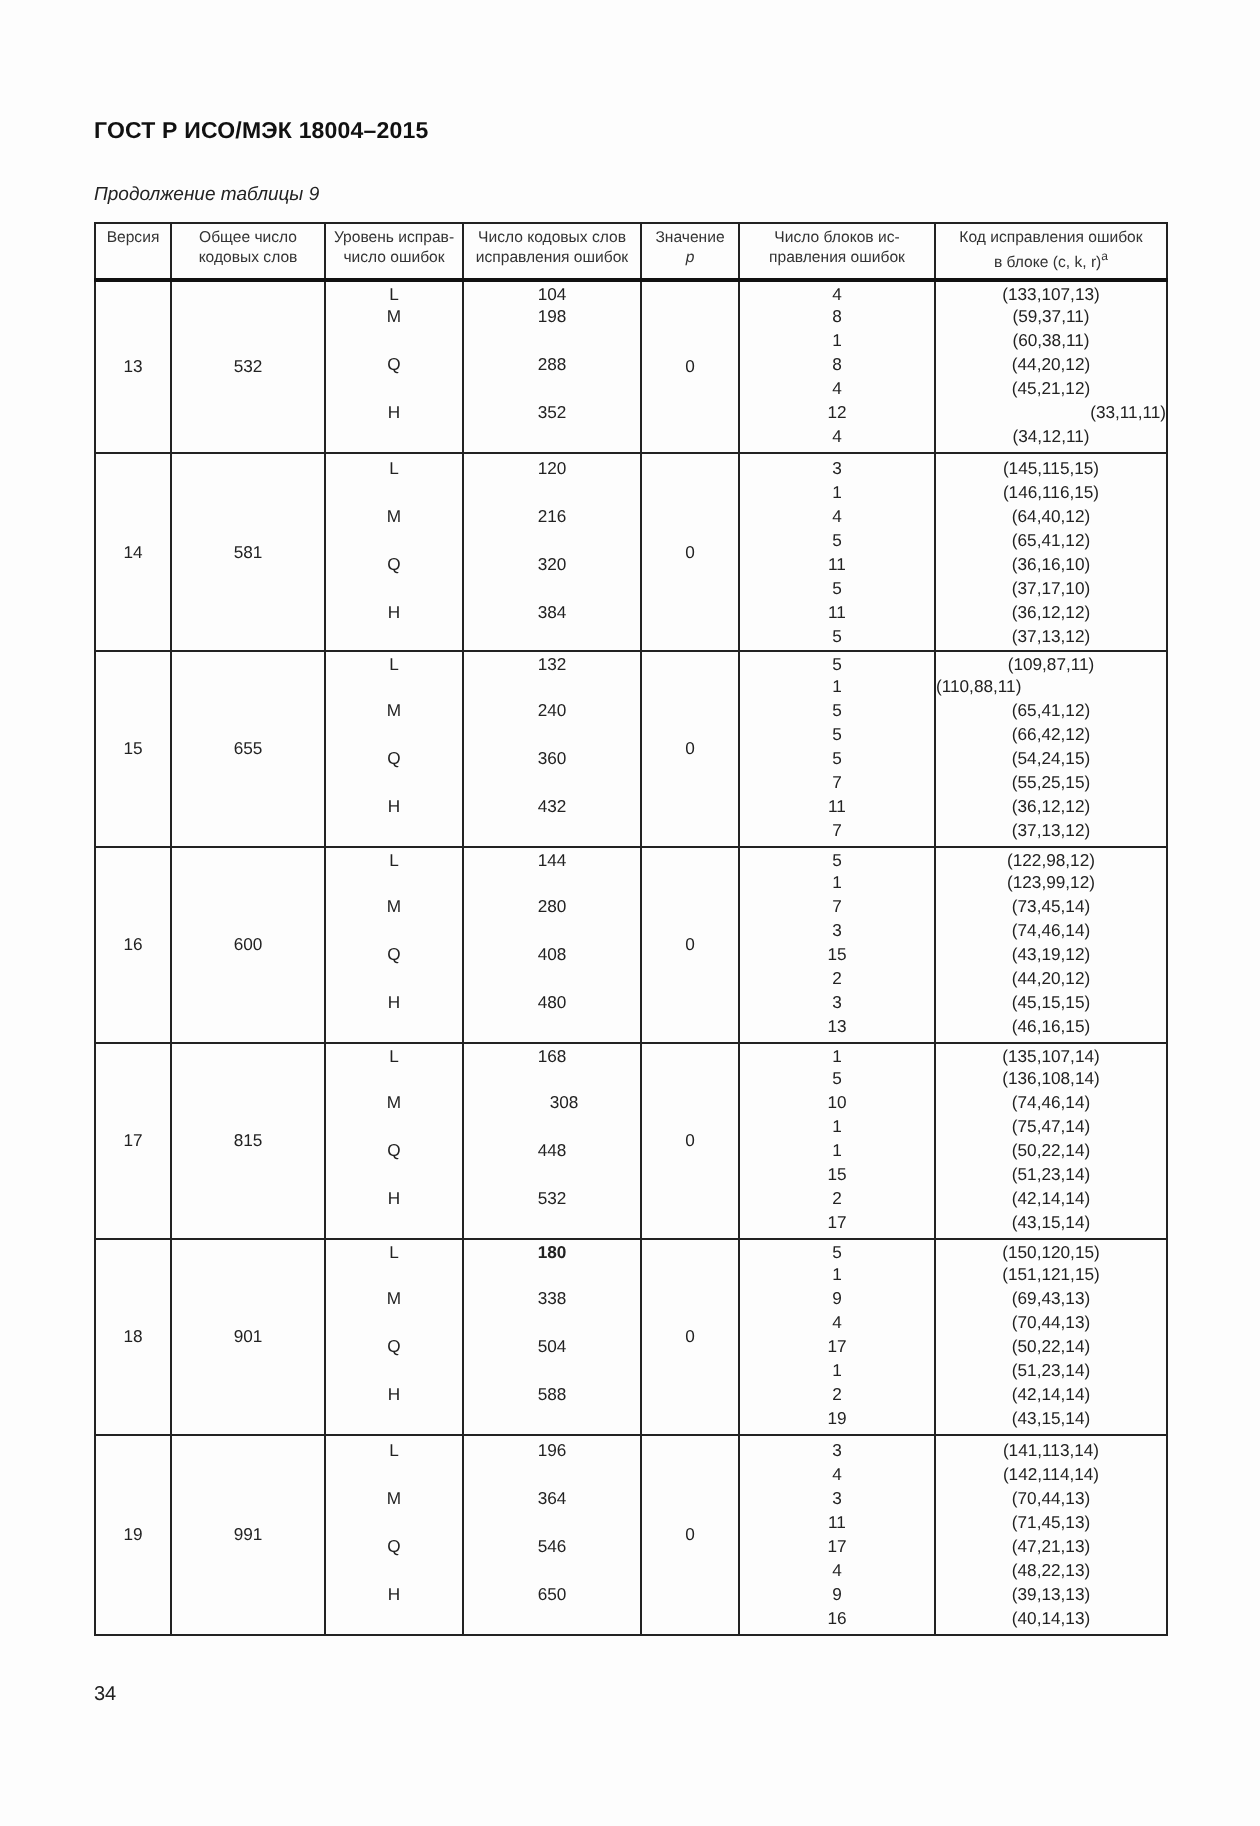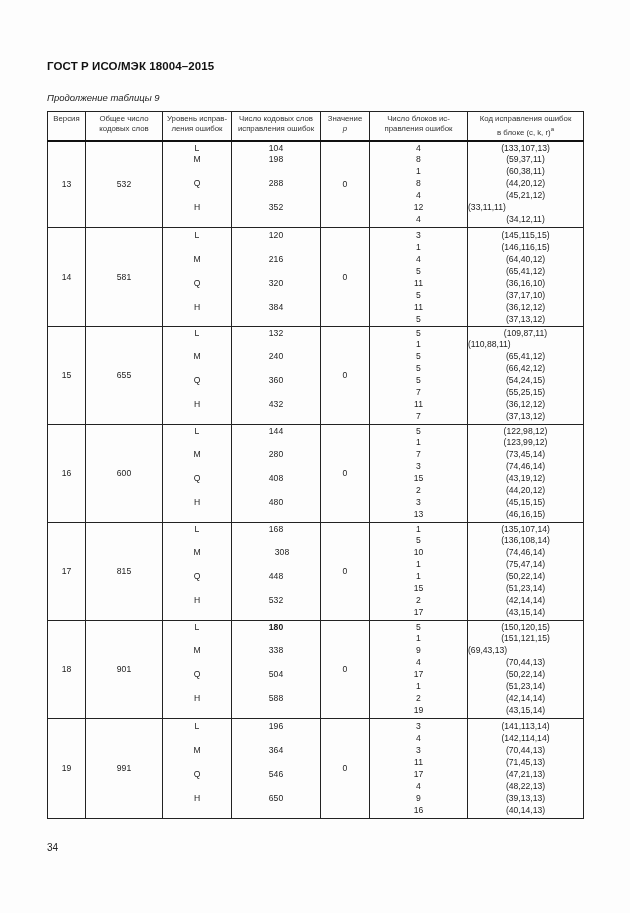--- a/index.html
+++ b/index.html
@@ -51,21 +51,21 @@
       <col style="width:69px">
     <col style="width:89px">
       <col style="width:49px">
       <col style="width:98px">
       <col style="width:116px">
   </colgroup>
   <thead>
     <tr>
       <th><span>Версия</span></th>
       <th><span>Общее число</span><br><span>кодовых слов</span></th>
-      <th><span>Уровень исправ-</span><br><span>ления ошибок</span></th>
+      <th><span>Уровень исправ-</span><br><span>число ошибок</span></th>
       <th><span>Число кодовых слов</span><br><span>исправления ошибок</span></th>
       <th><span>Значение</span><br><i>p</i></th>
       <th><span>Число блоков ис-</span><br><span>правления ошибок</span></th>
       <th><span>Код исправления ошибок</span><br><span>в блоке (c, k, r)</span><span class="sup">a</span></th>
     </tr>
   </thead>
   <tbody class="group">
       <tr>
         <td style="height: 85px;">13</td>
         <td style="height: 85px;">532</td>
@@ -97,21 +97,21 @@
             <span style="display: block; height: 11.8571px; line-height: 11.8571px; text-align: center;">4</span>
           </div>
         </td>
         <td style="height: 85px;">
           <div style="display: flex; flex-direction: column; height: 85px; padding-top: 1px; box-sizing: border-box;">
             <span style="display: block; height: 11.8571px; line-height: 11.8571px; text-align: center;">(133,107,13)</span>
             <span style="display: block; height: 11.8571px; line-height: 11.8571px; text-align: center;">(59,37,11)</span>
             <span style="display: block; height: 11.8571px; line-height: 11.8571px; text-align: center;">(60,38,11)</span>
             <span style="display: block; height: 11.8571px; line-height: 11.8571px; text-align: center;">(44,20,12)</span>
             <span style="display: block; height: 11.8571px; line-height: 11.8571px; text-align: center;">(45,21,12)</span>
-            <span style="display: block; height: 11.8571px; line-height: 11.8571px; text-align: left;">(33,11,11)</span>
+            <span style="display: block; height: 11.8571px; line-height: 11.8571px; text-align: right;">(33,11,11)</span>
             <span style="display: block; height: 11.8571px; line-height: 11.8571px; text-align: center;">(34,12,11)</span>
           </div>
         </td>
       </tr>
     </tbody>
     <tbody class="group">
       <tr>
         <td style="height: 98px;">14</td>
         <td style="height: 98px;">581</td>
         <td style="height: 98px;">
@@ -328,21 +328,21 @@
             <span style="display: block; height: 11.875px; line-height: 11.875px; text-align: center;">17</span>
             <span style="display: block; height: 11.875px; line-height: 11.875px; text-align: center;">1</span>
             <span style="display: block; height: 11.875px; line-height: 11.875px; text-align: center;">2</span>
             <span style="display: block; height: 11.875px; line-height: 11.875px; text-align: center;">19</span>
           </div>
         </td>
         <td style="height: 97px;">
           <div style="display: flex; flex-direction: column; height: 97px; padding-top: 1px; box-sizing: border-box;">
             <span style="display: block; height: 11.875px; line-height: 11.875px; text-align: center;">(150,120,15)</span>
             <span style="display: block; height: 11.875px; line-height: 11.875px; text-align: center;">(151,121,15)</span>
-            <span style="display: block; height: 11.875px; line-height: 11.875px; text-align: left;">(69,43,13)</span>
+            <span style="display: block; height: 11.875px; line-height: 11.875px; text-align: center;">(69,43,13)</span>
             <span style="display: block; height: 11.875px; line-height: 11.875px; text-align: center;">(70,44,13)</span>
             <span style="display: block; height: 11.875px; line-height: 11.875px; text-align: center;">(50,22,14)</span>
             <span style="display: block; height: 11.875px; line-height: 11.875px; text-align: center;">(51,23,14)</span>
             <span style="display: block; height: 11.875px; line-height: 11.875px; text-align: center;">(42,14,14)</span>
             <span style="display: block; height: 11.875px; line-height: 11.875px; text-align: center;">(43,15,14)</span>
           </div>
         </td>
       </tr>
     </tbody>
     <tbody class="group">

